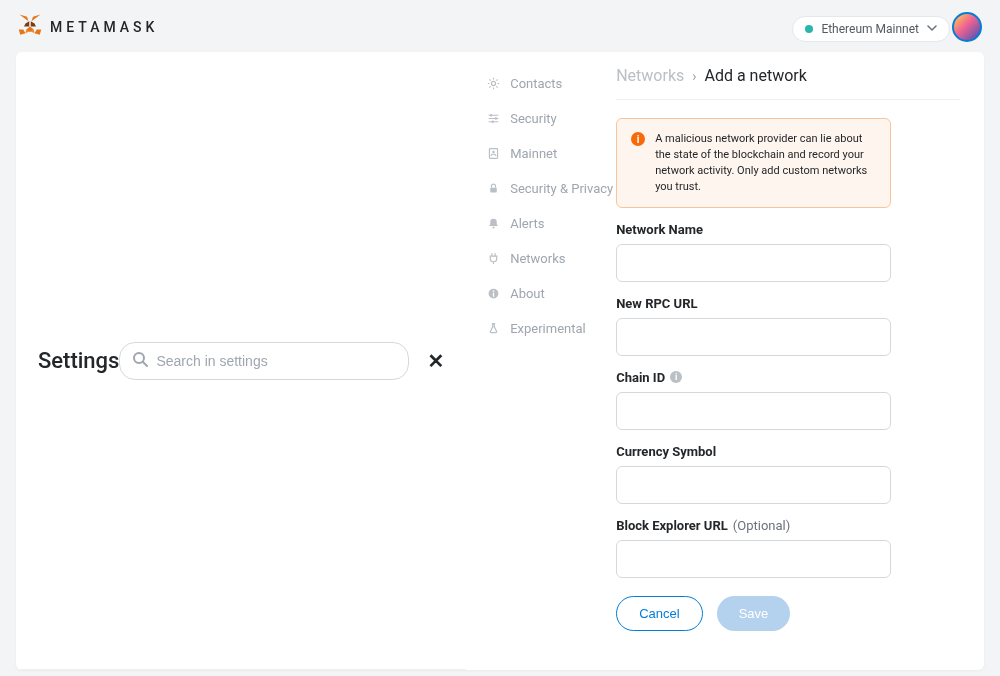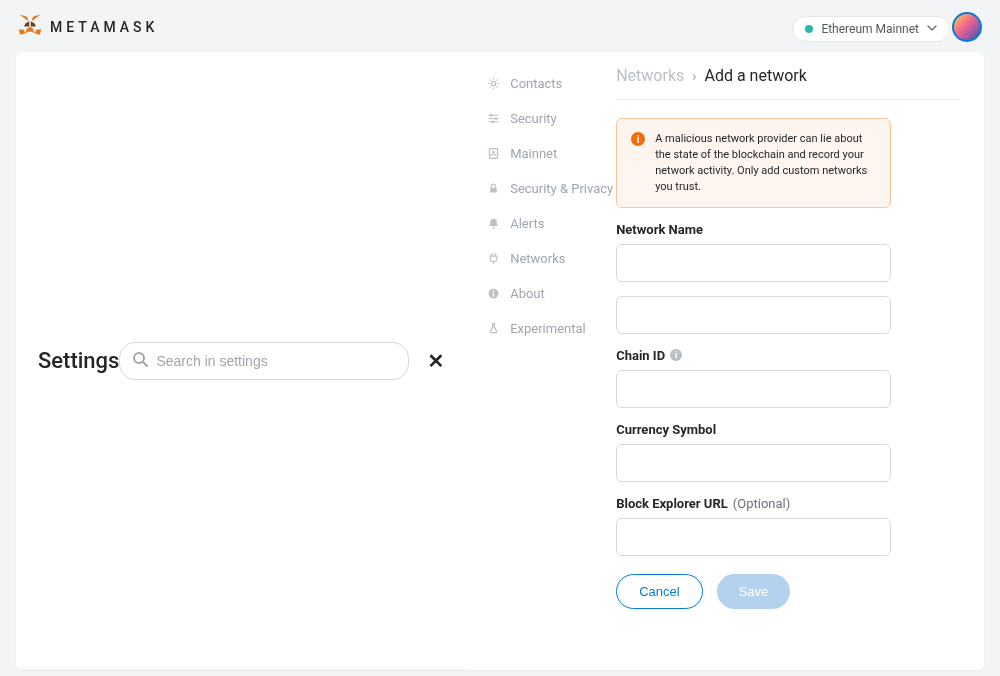--- a/index.html
+++ b/index.html
@@ -372,20 +372,21 @@
         <div class="warn-icon">i</div>
         <div class="warn-text">A malicious network provider can lie about the state of the blockchain and record your network activity. Only add custom networks you trust.</div>
       </div>
 
       <div class="form-group">
         <div class="form-label">Network Name</div>
         <input class="form-input" type="text" value="" style="">
       </div>
 
       <div class="form-group">
+        <div class="form-label">New RPC URL</div>
         <input class="form-input" type="text" value="" style="">
       </div>
 
       <div class="form-group">
         <div class="form-label">
           <span>Chain ID</span>
           <span class="info-dot">i</span>
         </div>
         <input class="form-input" type="text" value="" style="">
       </div>

